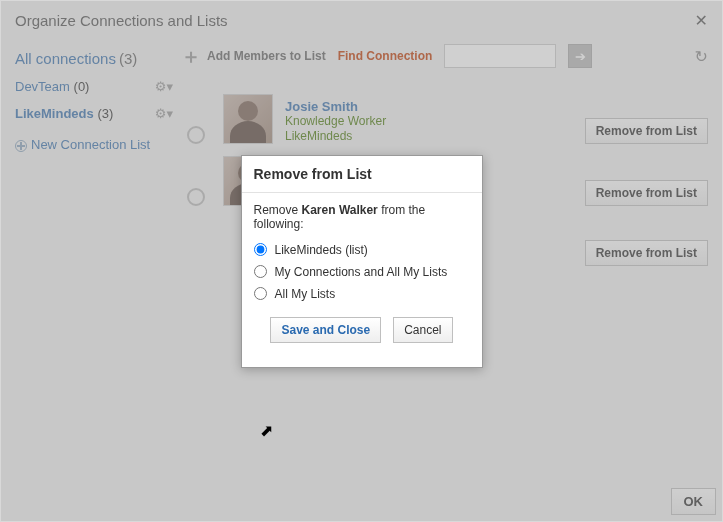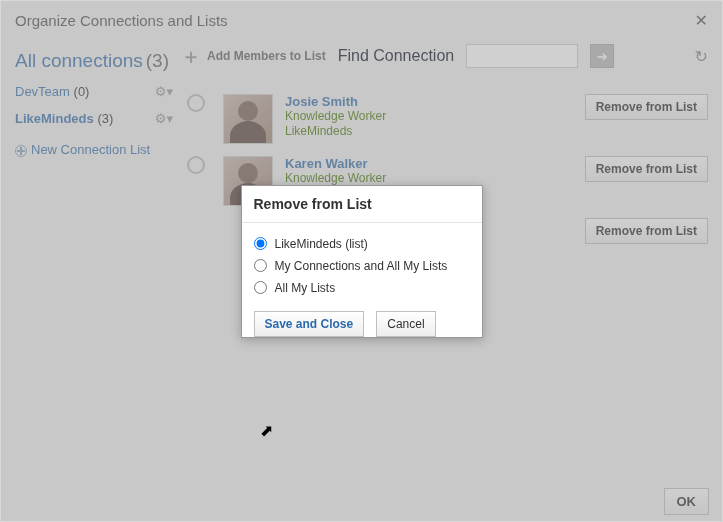--- a/index.html
+++ b/index.html
@@ -3,58 +3,58 @@
 <meta charset="utf-8">
 <style>
   html,body{margin:0;padding:0;font-family:Arial,Helvetica,sans-serif;font-size:13px;color:#333;background:#fff}
   .dialog{width:723px;height:522px;box-sizing:border-box;border:1px solid #d9d9d9;background:#f0f0f0;position:relative}
   .overlay{position:absolute;inset:0;background:rgba(150,150,150,.45);pointer-events:none}
   .titlebar{display:flex;align-items:center;justify-content:space-between;padding:10px 14px 6px}
   .title{font-size:15px;font-weight:normal;color:#555}
   .close-x{font-size:16px;color:#555;cursor:pointer}
   .body{display:flex;padding:8px 14px 0}
   .sidebar{width:158px;flex:0 0 158px}
-  .side-link{color:#3b73af;font-size:19px;padding:6px 0;display:flex;align-items:flex-end;gap:3px}
+  .side-link{color:#3b73af;font-size:15px;padding:6px 0;display:flex;align-items:flex-end;gap:3px}
   .side-link .count{color:#666}
   .side-row{display:flex;align-items:center;justify-content:space-between;padding:6px 0}
   .side-row .name{color:#3b73af}
   .side-row.bold .name{font-weight:bold}
   .gear{color:#9a9a9a;font-size:13px}
   .newlist{color:#3b73af;display:flex;align-items:flex-end;gap:4px;padding:10px 0}
   .plus-circle{display:inline-block;width:10px;height:10px;border:1px solid #8aa4bd;border-radius:50%;position:relative}
   .plus-circle::before,.plus-circle::after{content:"";position:absolute;background:#8aa4bd}
   .plus-circle::before{left:4px;top:1px;width:2px;height:8px}
   .plus-circle::after{top:4px;left:1px;height:2px;width:8px}
   .main{flex:1;padding-left:8px}
   .toolbar{display:flex;align-items:center;gap:12px;margin-bottom:20px}
   .addm{display:flex;align-items:center;gap:6px;color:#666;font-weight:bold;font-size:12px}
   .addm .big-plus{font-size:20px;color:#9a9a9a;line-height:14px}
-  .find-label{color:#0f172a;font-weight:normal;font-size:16px}
+  .find-label{color:#c2410c;font-weight:bold;font-size:12px}
   .find-input{width:110px;height:22px;border:1px solid #ccc;background:#fff}
   .go-btn{width:22px;height:22px;background:#b9b9b9;display:flex;align-items:center;justify-content:center;color:#fff;border:1px solid #aaa}
   .refresh{margin-left:auto;color:#888;font-size:16px}
-  .row{display:flex;align-items:flex-start;padding:6px 0}
+  .row{display:flex;align-items:flex-end;padding:6px 0}
   .radio-dot{width:14px;height:14px;border:2px solid #bbb;border-radius:50%;margin-right:18px;margin-left:6px}
   .avatar{width:48px;height:48px;border:1px solid #ccc;background:linear-gradient(135deg,#c9b8ae,#a0897a);margin-right:12px;position:relative;overflow:hidden}
   .avatar::before{content:"";position:absolute;left:14px;top:6px;width:20px;height:20px;border-radius:50%;background:#7d6558}
   .avatar::after{content:"";position:absolute;left:6px;top:26px;width:36px;height:30px;border-radius:50% 50% 0 0;background:#5d4a41}
   .info .pname{color:#3b73af;font-weight:bold}
   .info .meta{color:#4d7c0f;font-size:12px;line-height:15px}
   .remove-btn{margin-left:auto;border:1px solid #bfbfbf;background:linear-gradient(#fdfdfd,#ececec);padding:5px 10px;color:#333;font-weight:bold;font-size:12px;cursor:pointer}
-  .footer{position:absolute;right:13px;bottom:12px}
+  .footer{position:absolute;right:6px;bottom:12px}
   .ok-btn{border:1px solid #bfbfbf;background:linear-gradient(#fdfdfd,#ececec);padding:5px 12px;font-weight:bold;color:#333;cursor:pointer}
   
   .modal-wrap{position:absolute;inset:0;display:flex;align-items:center;justify-content:center}
   .modal{width:240px;background:#fff;border:1px solid #999;box-shadow:0 2px 10px rgba(0,0,0,.25)}
   .modal-title{font-weight:bold;font-size:14px;padding:10px 12px;border-bottom:1px solid #e2e2e2;color:#333}
   .modal-body{padding:10px 12px 4px;font-size:12px;color:#333}
   .modal-body .prompt{margin-bottom:8px}
   .opt{display:flex;align-items:flex-start;gap:8px;padding:4px 0}
   .opt input{margin:0}
-  .modal-actions{display:flex;gap:12px;justify-content:flex-start;padding:8px 12px 0}
+  .modal-actions{display:flex;gap:12px;justify-content:center;padding:8px 12px 24px}
   .btn{border:1px solid #bfbfbf;background:linear-gradient(#fff,#eee);padding:5px 10px;font-size:12px;cursor:pointer}
   .btn.primary{color:#2a6ab0;font-weight:bold}
   .cursor{position:absolute;left:259px;top:420px;font-size:16px;color:#000;pointer-events:none}
 </style>
 </head>
 <body>
 
 <div class="dialog">
   <div class="titlebar">
     <div class="title">Organize Connections and Lists</div>
@@ -133,20 +133,23 @@
   <div class="footer">
     <span class="ok-btn">OK</span>
   </div>
 
   <div class="overlay"></div>
 
   <div class="modal-wrap">
     <div class="modal">
       <div class="modal-title">Remove from List</div>
       <div class="modal-body">
+        <div class="prompt">
+          <span>Remove </span><b>Karen Walker</b><span> from the following:</span>
+        </div>
         <label class="opt">
           <input type="radio" name="rm" checked="" style="">
           <span>LikeMindeds (list)</span>
         </label>
         <label class="opt">
           <input type="radio" name="rm" style="">
           <span>My Connections and All My Lists</span>
         </label>
         <label class="opt">
           <input type="radio" name="rm" style="">

